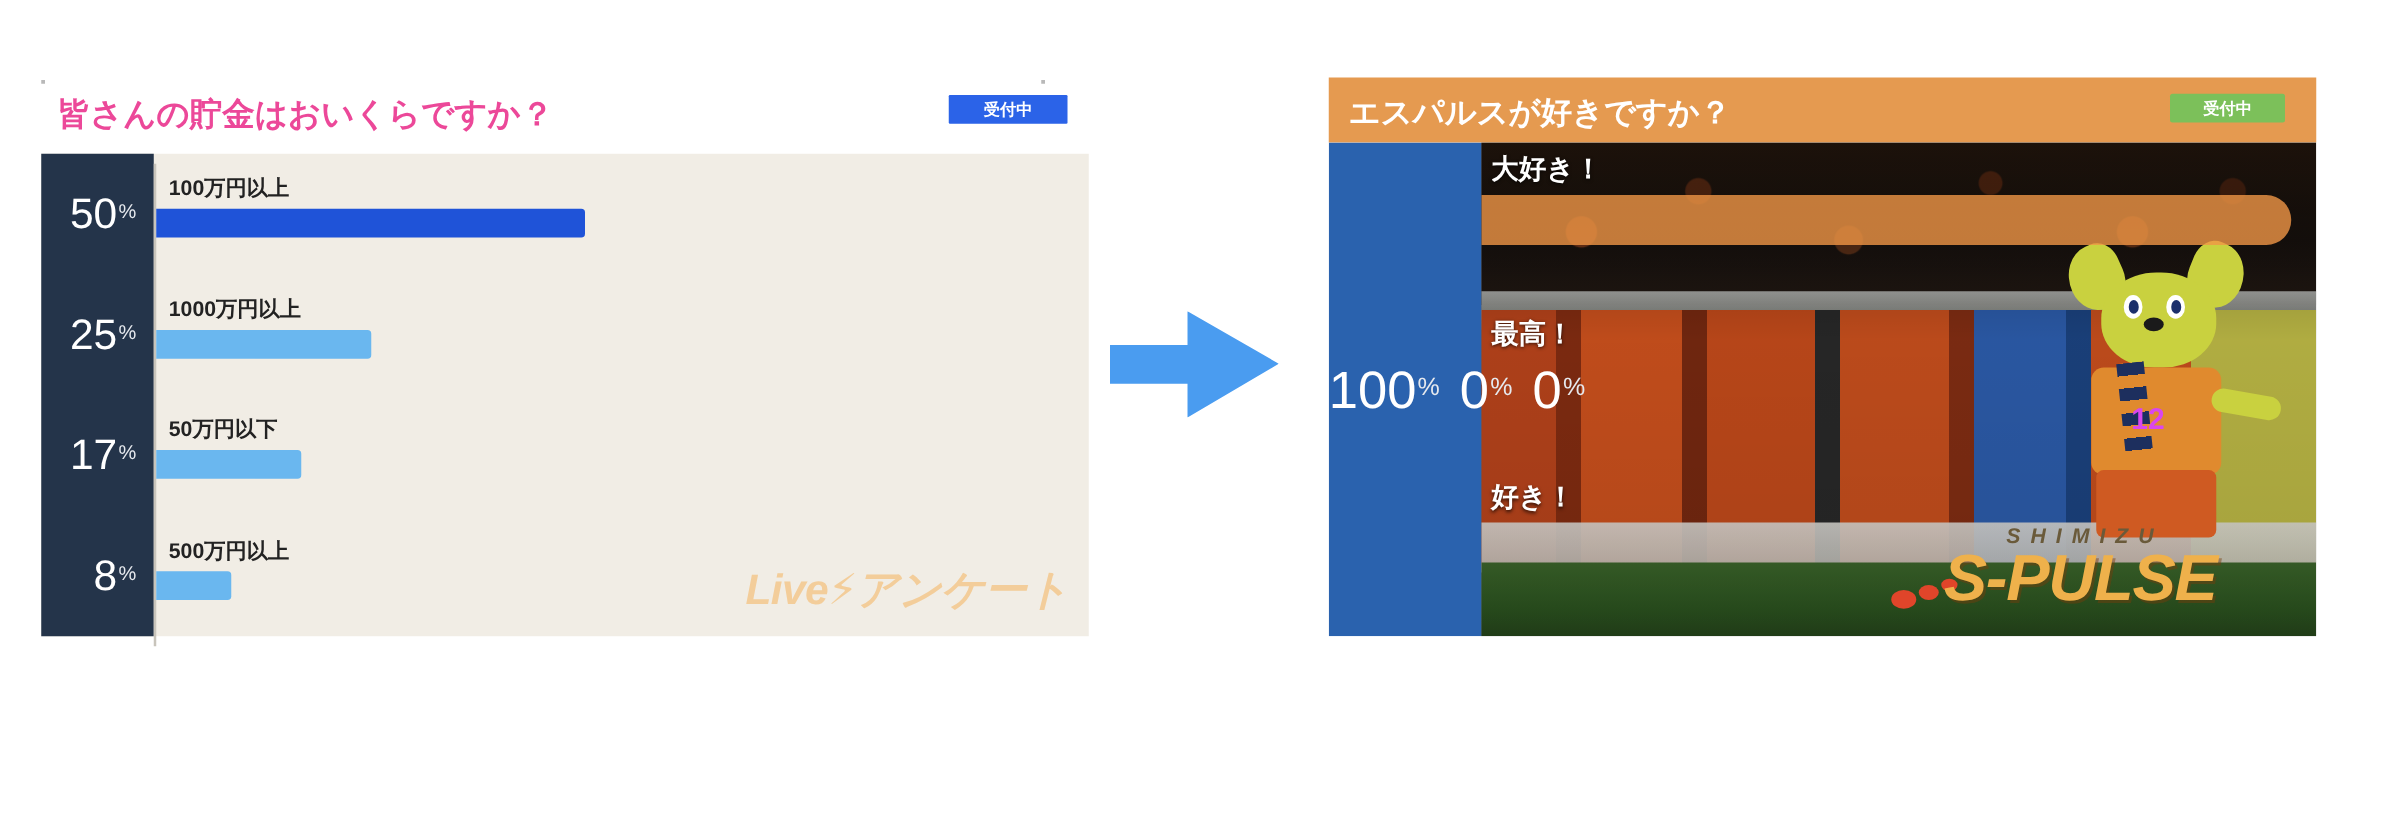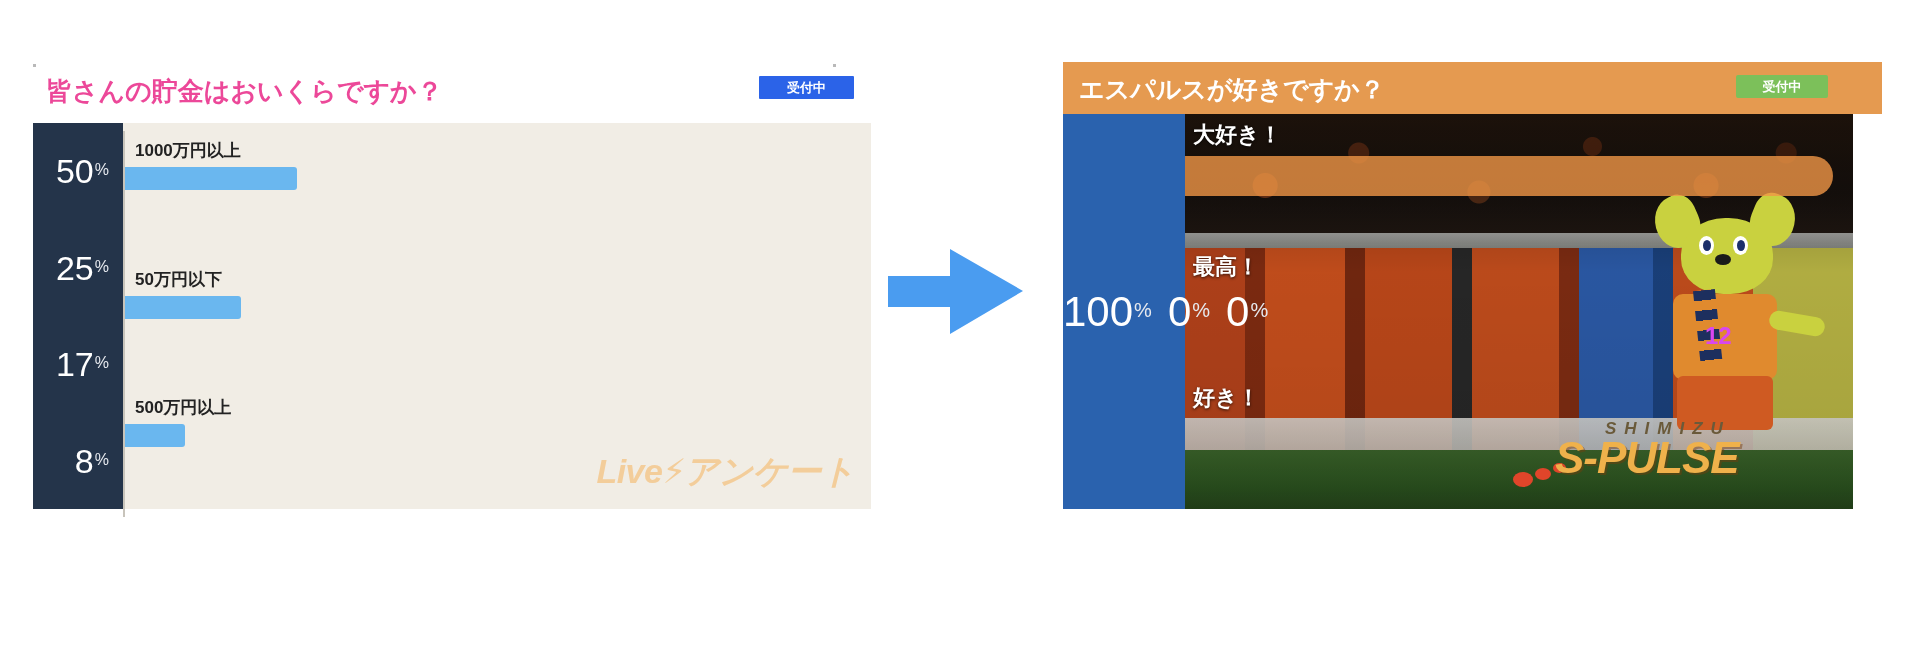--- a/index.html
+++ b/index.html
@@ -60,21 +60,20 @@
   #live-logo .bolt{font-style:normal;letter-spacing:-2px;}
 
   
   #arrow{position:absolute;left:888px;top:249px;width:135px;height:85px;}
 
   
   #right-panel{position:absolute;left:1063px;top:62px;width:790px;height:447px;}
   #right-header{
     position:absolute;left:0;top:0;width:790px;height:52px;
     background:#e59a50;
-    padding-left:29px;
   }
   #right-title{
     position:absolute;left:16px;top:11px;
     font-size:25px;font-weight:bold;color:#ffffff;white-space:nowrap;
   }
   #right-badge{
     position:absolute;left:673px;top:13px;width:92px;height:23px;
     background:#7cc05a;color:#ffffff;font-size:13px;font-weight:bold;
     display:flex;align-items:center;justify-content:center;border-radius:2px;
   }
@@ -174,21 +173,21 @@
     position:absolute;left:30px;top:104px;width:96px;height:54px;
     background:#cf5a22;border-radius:6px;
   }
   
   #spulse{position:absolute;right:10px;bottom:16px;width:330px;height:74px;}
   #spulse .small{
     position:absolute;left:92px;top:0;font-size:17px;font-style:italic;
     font-weight:bold;color:#6a5a3a;letter-spacing:8px;
   }
   #spulse .big{
-    position:absolute;left:42px;top:14px;font-size:44px;font-style:italic;
+    position:absolute;left:42px;top:14px;font-size:52px;font-style:italic;
     font-weight:bold;color:#efb14b;letter-spacing:-1px;
     text-shadow:2px 2px 0 rgba(120,60,10,.45);
   }
   .sp-dot{position:absolute;border-radius:50%;background:#e0452a;}
   .sp-dot.d1{left:0;bottom:6px;width:20px;height:15px;}
   .sp-dot.d2{left:22px;bottom:13px;width:16px;height:12px;}
   .sp-dot.d3{left:40px;bottom:20px;width:13px;height:10px;}
   
   #right-rows{
     position:absolute;left:0;top:0;width:100%;height:100%;
@@ -231,20 +230,26 @@
           <span class="pct-num">17</span>
           <span class="pct-sign">%</span>
         </div>
         <div class="pct-cell">
           <span class="pct-num">8</span>
           <span class="pct-sign">%</span>
         </div>
       </div>
 
       <div id="left-bars">
+        <div class="bar-row">
+          <div class="bar-label">100万円以上</div>
+          <div class="bar-track">
+            <div class="bar-fill" style="width:46%;background:#1f53d8;"></div>
+          </div>
+        </div>
         <div class="bar-row">
           <div class="bar-label">1000万円以上</div>
           <div class="bar-track">
             <div class="bar-fill" style="width:23%;background:#6ab7ef;"></div>
           </div>
         </div>
         <div class="bar-row">
           <div class="bar-label">50万円以下</div>
           <div class="bar-track">
             <div class="bar-fill" style="width:15.5%;background:#6ab7ef;"></div>

